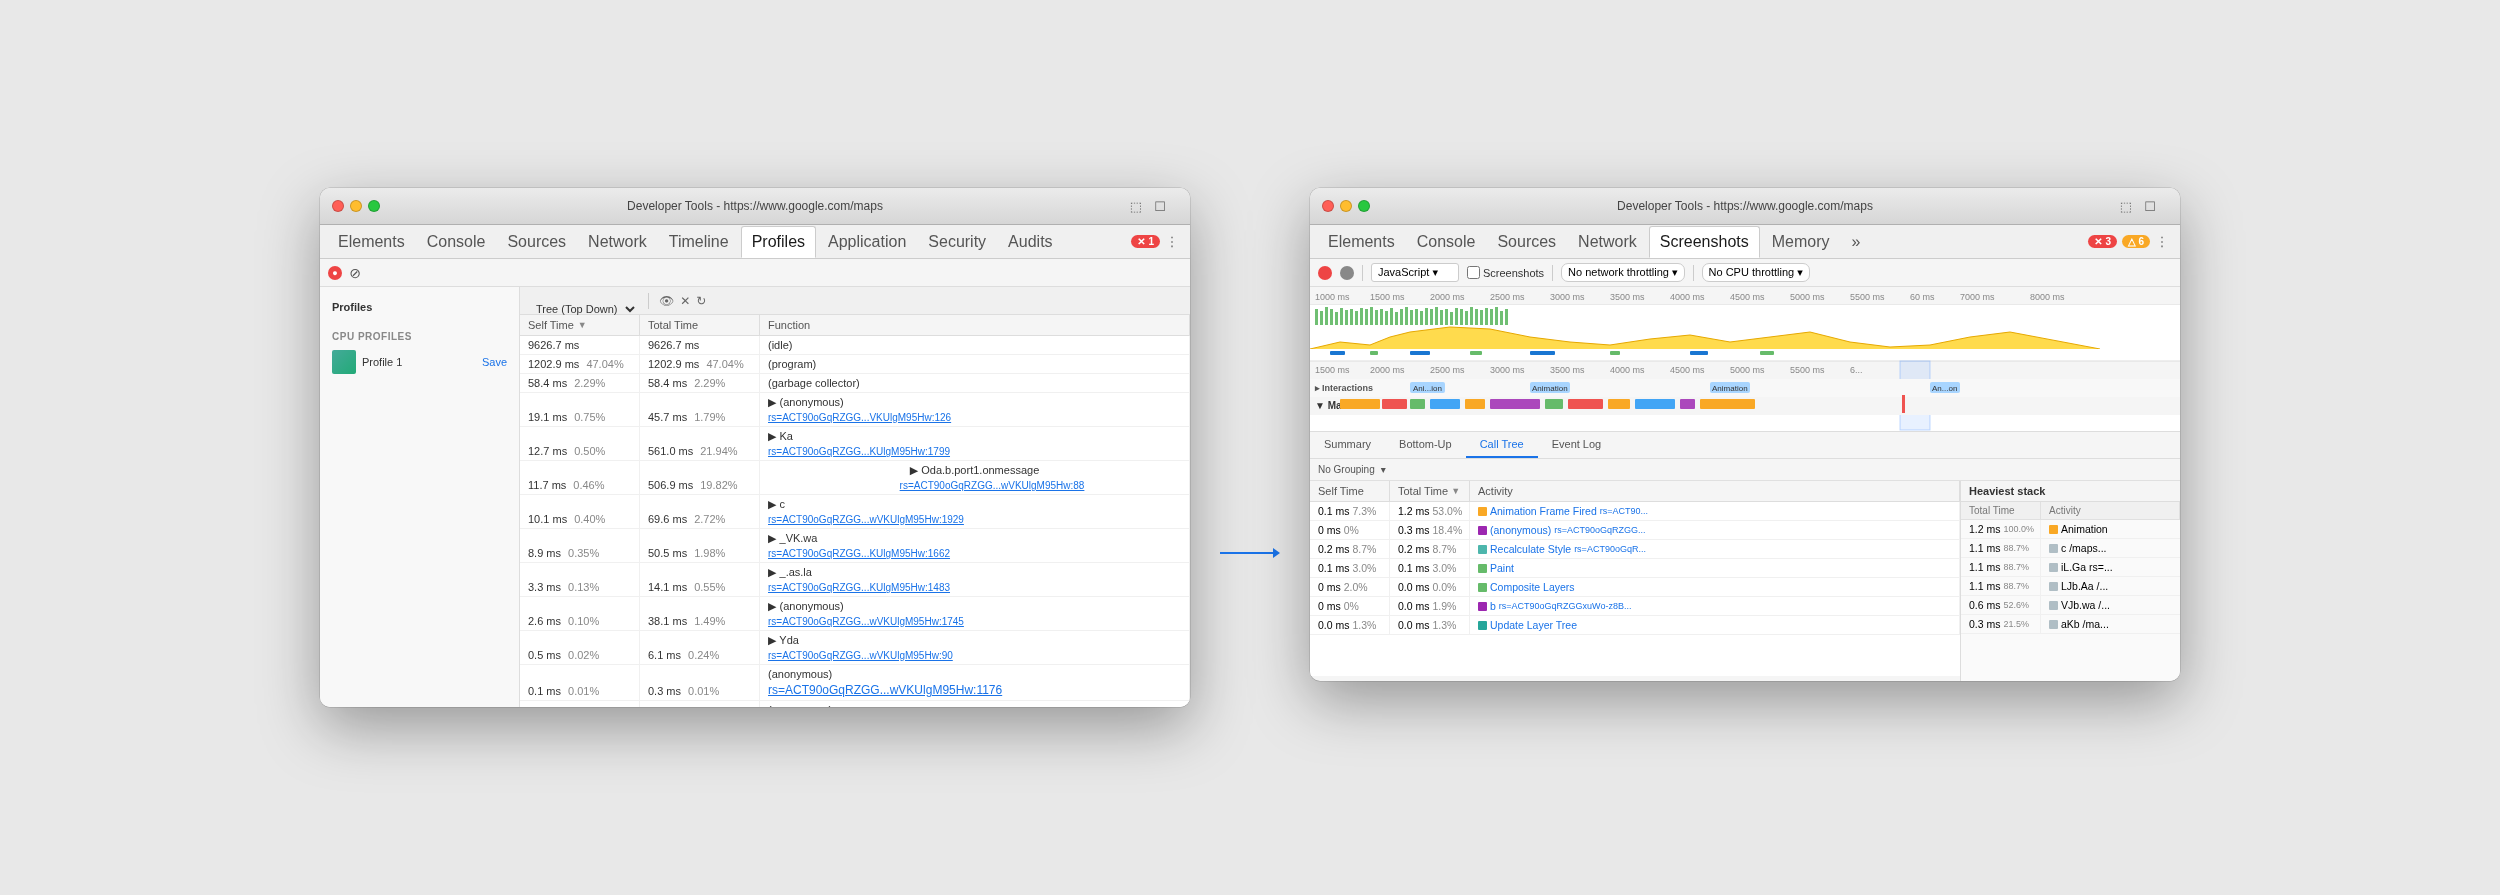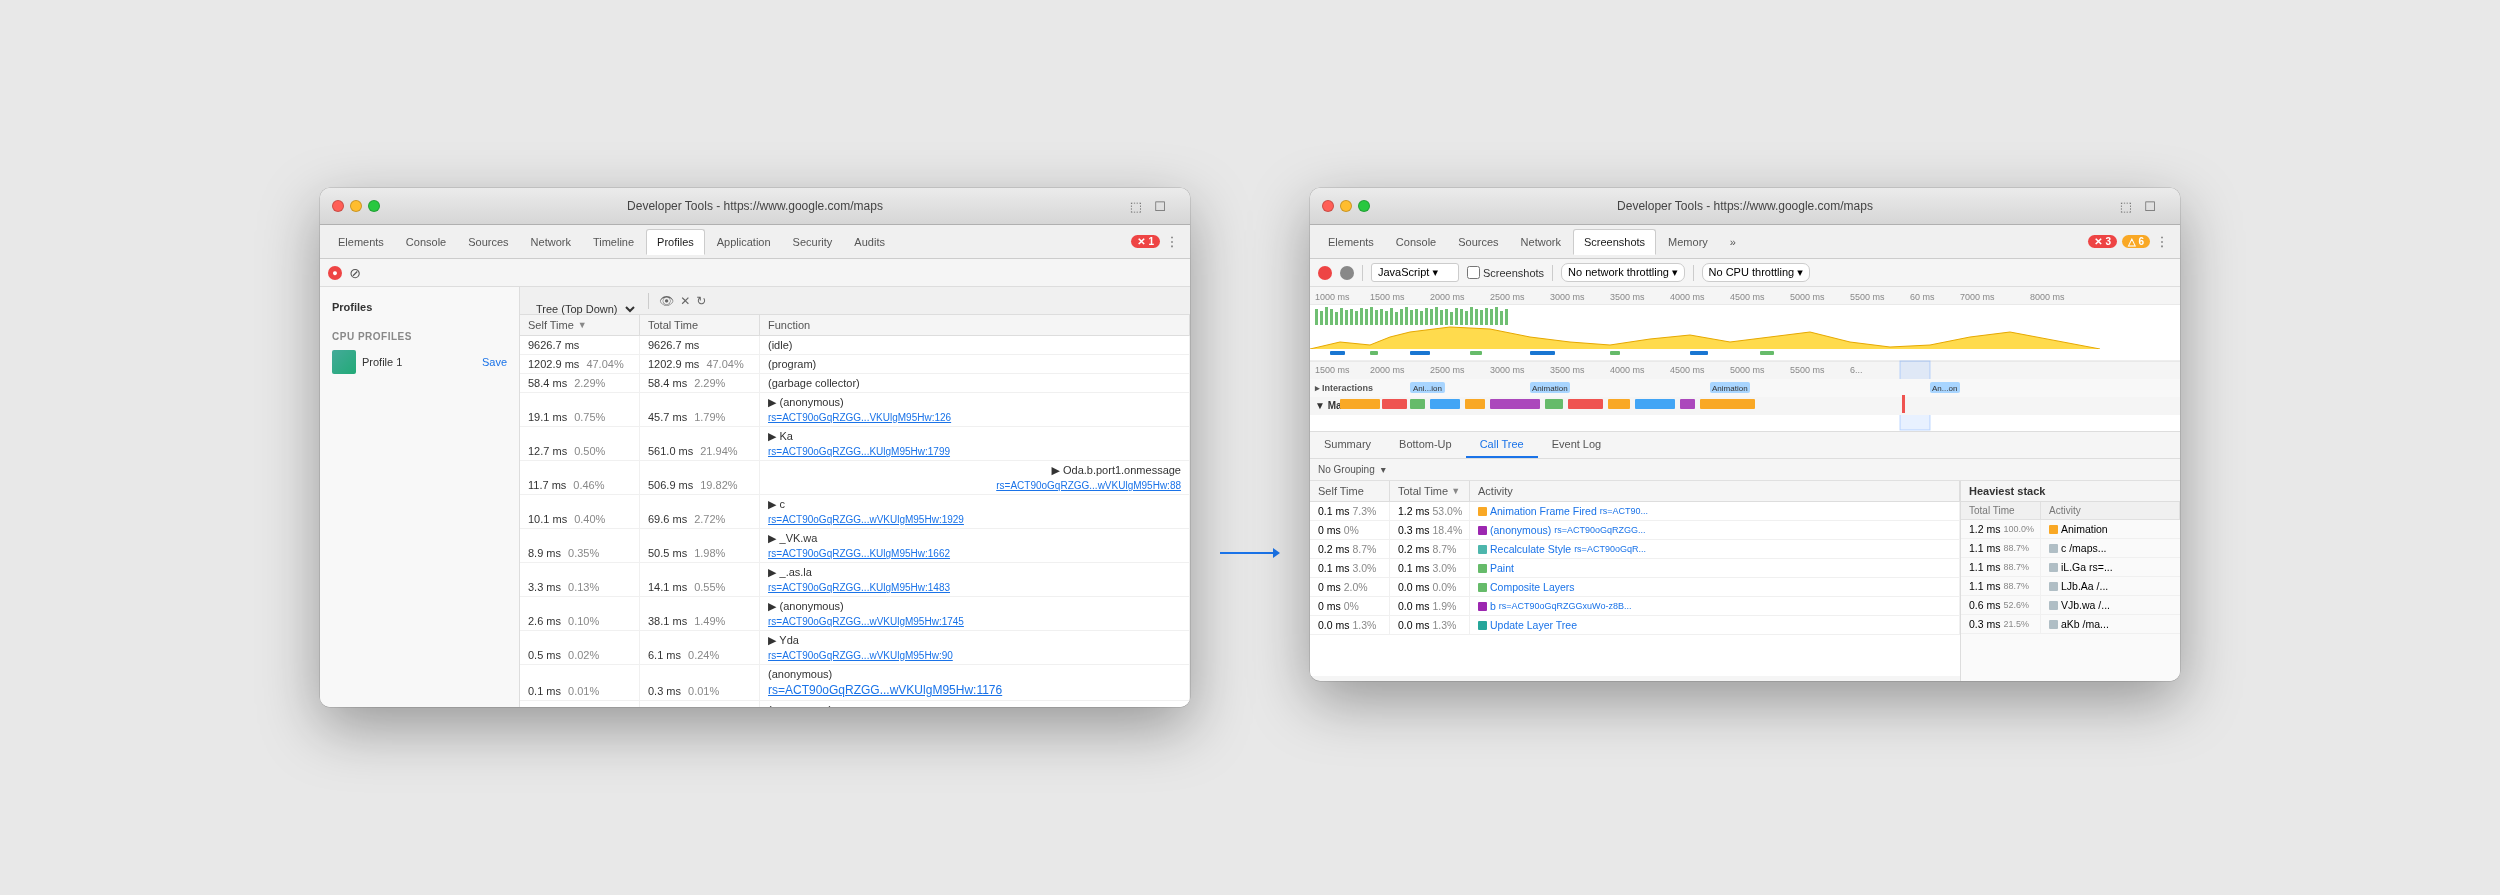--- a/index.html
+++ b/index.html
@@ -65,21 +65,21 @@
       border-bottom: 1px solid #ccc;
       display: flex;
       align-items: center;
       padding: 0 8px;
       height: 34px;
       gap: 2px;
     }
 
     .devtools-tab {
       padding: 6px 10px;
-      font-size: 11px;
+      font-size: 16px;
       color: #555;
       cursor: pointer;
       border-radius: 3px 3px 0 0;
       white-space: nowrap;
     }
 
     .devtools-tab.active {
       background: #fff;
       color: #1a1a1a;
       border: 1px solid #ccc;
@@ -692,21 +692,21 @@
   </div>
               <div class="tree-row">
     <div class="tree-cell">
       <span>11.7 ms</span>
       <span class="pct">0.46%</span>
     </div>
     <div class="tree-cell">
       <span>506.9 ms</span>
       <span class="pct">19.82%</span>
     </div>
-    <div class="tree-cell" style="display:flex; flex-direction:column; align-items:flex-end;">
+    <div class="tree-cell" style="display:flex; flex-direction:column; align-items:center;">
       <span>▶ Oda.b.port1.onmessage</span>
       <span class="link" style="color:#1a73e8; text-decoration:underline; font-size:10px;padding-left:35px;">rs=ACT90oGqRZGG...wVKUlgM95Hw:88</span>
     </div>
   </div>
               <div class="tree-row">
     <div class="tree-cell">
       <span>10.1 ms</span>
       <span class="pct">0.40%</span>
     </div>
     <div class="tree-cell">

